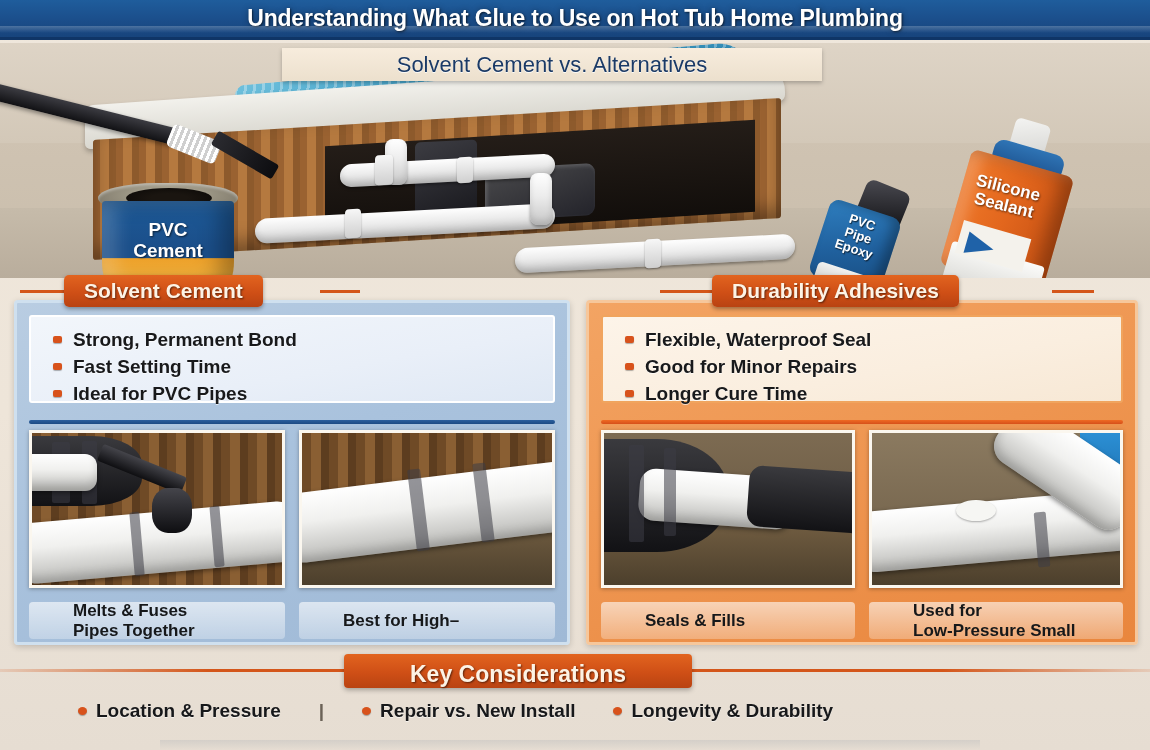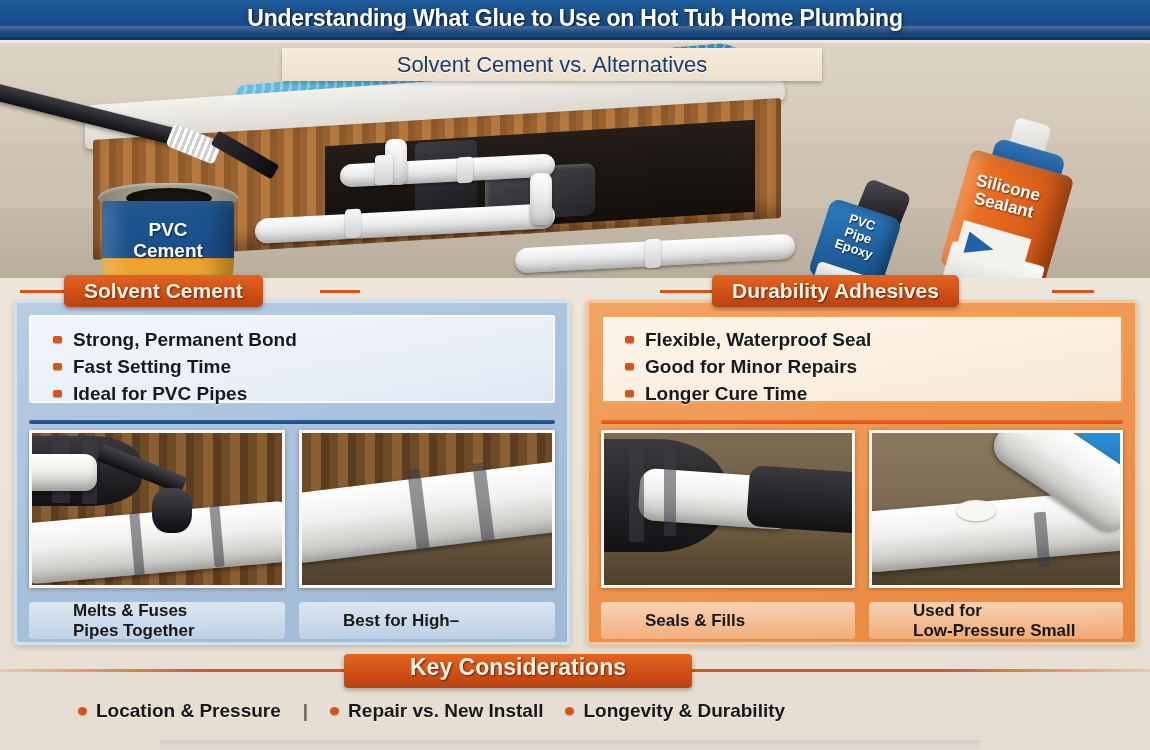--- a/index.html
+++ b/index.html
@@ -344,30 +344,30 @@
   }
 
   
   .key-wrap { position:absolute; left:0; top:650px; width:1150px; height:100px; }
   .key-rule {
     position:absolute; left:0; top:19px; width:1150px; height:3px;
     background: linear-gradient(90deg, rgba(212,86,26,.15), #d4561a 18%, #d4561a 82%, rgba(212,86,26,.15));
   }
   .key-badge {
     position:absolute; left:344px; top:4px; width:348px; height:34px;
-    display:flex; align-items:flex-start; justify-content:center;
+    display:flex; align-items:flex-end; justify-content:center;
     background: linear-gradient(180deg,#e2641f 0%, #cf4f16 55%, #b94312 100%);
     border-radius: 4px;
     color:#fdf3e5; font-weight:bold; font-size:23px;
     text-shadow: 1px 1px 2px rgba(0,0,0,.55);
     box-shadow: 0 2px 5px rgba(0,0,0,.3);
   }
   .key-items {
     position:absolute; left:78px; top:50px;
-    display:flex; align-items:center; gap:0px;
+    display:flex; align-items:center; gap:16px;
   }
   .key-item { display:flex; align-items:center; margin-right:22px; }
   .key-item .sq { width:9px; height:8px; border-radius:50%; background:#d8521b; margin-right:9px; }
   .key-item span {
     font-size:19px; font-weight:bold; color:#17181a;
     text-shadow: 0 1px 0 rgba(255,255,255,.6);
   }
   .key-sep {
     font-size:19px; font-weight:bold; color:#6b6257; margin-right:22px;
   }

